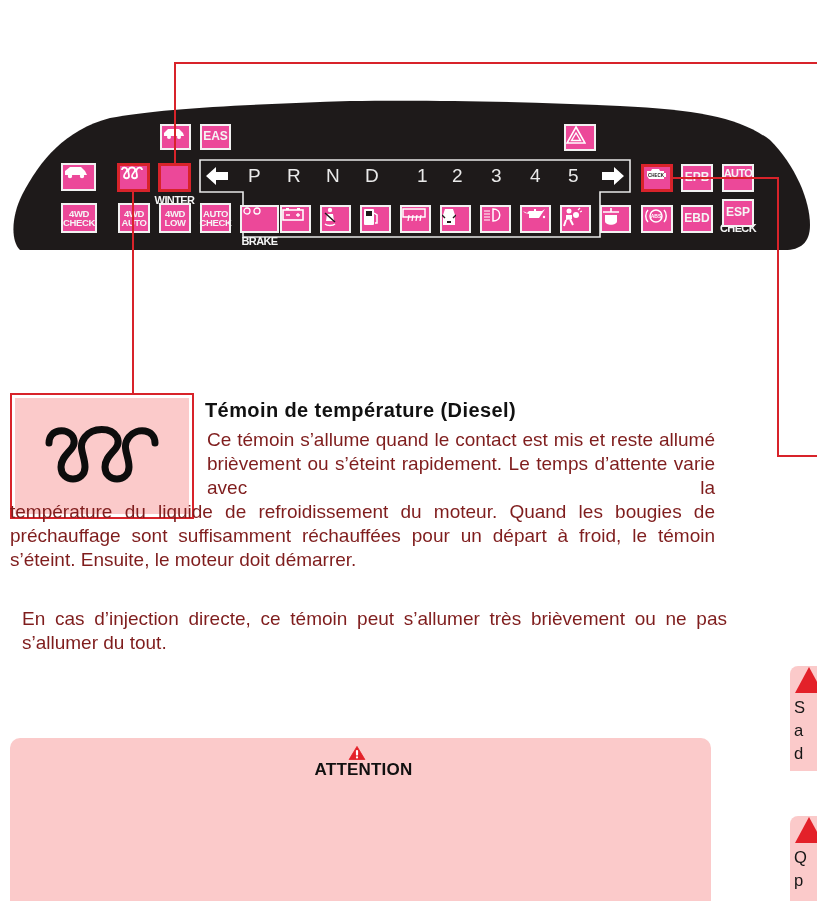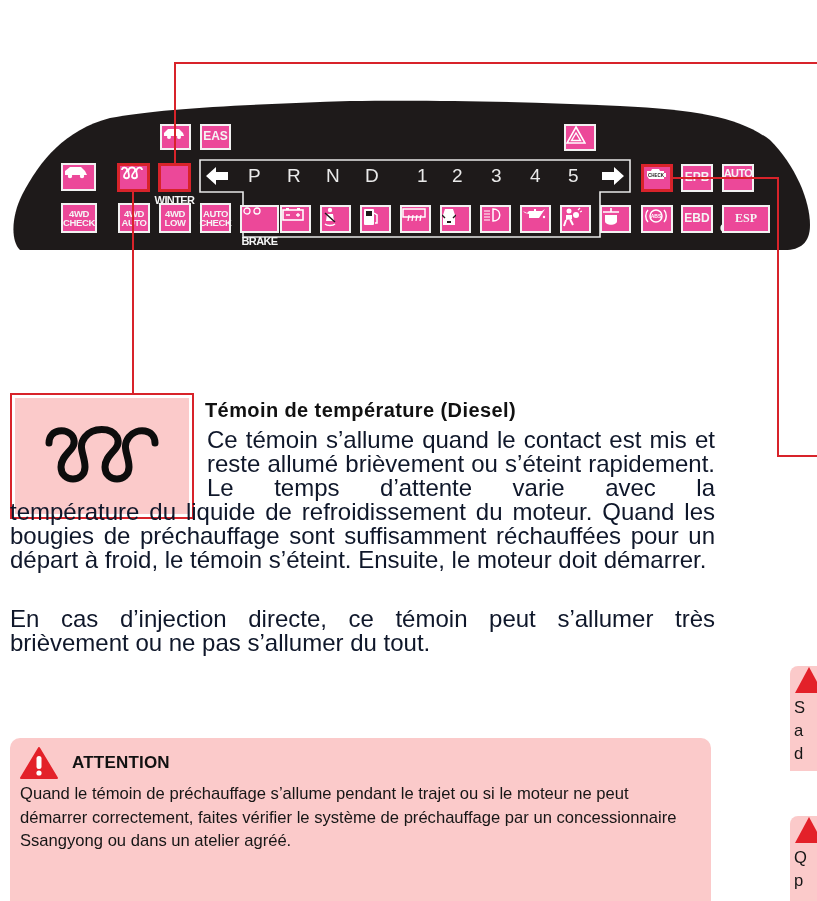--- a/index.html
+++ b/index.html
@@ -21,28 +21,28 @@
   .gear-label { position: absolute; color: #eaeaea; font-size: 19px; font-family: "Liberation Sans", sans-serif; top: 165px; }
 
   .callout { position: absolute; background: #d8232a; }
 
   .icon-box { position: absolute; left: 10px; top: 393px; width: 184px; height: 126px;
               border: 2px solid #d8232a; background: #ffffff; padding: 3px; }
   .icon-box-inner { width: 100%; height: 100%; background: #fbcaca; display: flex; align-items: center; justify-content: center; }
 
   .title { position: absolute; left: 205px; top: 399px; font-size: 20px; font-weight: bold; letter-spacing: 0.4px; color: #111; }
 
-  .para { position: absolute; font-size: 24px; line-height: 24px; color: #0f172a; text-align: justify; }
+  .para { position: absolute; font-size: 19px; line-height: 24px; color: #7f1d1d; text-align: justify; }
   .p1a { left: 207px; top: 428px; width: 508px; text-align-last: justify; }
   .p1b { left: 10px; top: 500px; width: 705px; }
-  .p2 { left: 10px; top: 607px; width: 705px; }
+  .p2 { left: 22px; top: 607px; width: 705px; }
 
   .attn { position: absolute; left: 10px; top: 738px; width: 701px; height: 170px; background: #fbcaca;
           border-radius: 10px 10px 0 0; padding: 8px 18px 0 10px; }
-  .attn-head { display: flex; align-items: center; height: 34px; }
+  .attn-head { display: flex; align-items: center; height: 34px; flex-direction: column; }
   .attn-title { font-size: 17px; font-weight: bold; margin-left: 14px; letter-spacing: 0.2px; }
   .attn-body { font-size: 16.6px; line-height: 23.5px; color: #161616; margin-top: 2px; }
 
   .side-box { position: absolute; left: 790px; width: 40px; background: #fbcaca; border-radius: 8px 0 0 0; overflow: hidden; }
   .side-box .warn { position: absolute; left: 4px; top: 0px; }
   .side-box .letters { position: absolute; left: 0px; top: 30px; font-size: 16.6px; line-height: 23px; color: #161616; }
 </style>
 </head>
 <body>
 
@@ -205,21 +205,21 @@
   <div class="tile" style="left:641px;top:205px;width:32px;height:28px;">
     <svg width="26" height="18" viewBox="0 0 26 18">
         <circle cx="13" cy="9" r="6" fill="none" stroke="#fff" stroke-width="1.5"></circle>
         <path d="M5 3 C2 6, 2 12, 5 15 M21 3 C24 6, 24 12, 21 15" fill="none" stroke="#fff" stroke-width="1.5"></path>
         <text x="13" y="11" font-size="5" text-anchor="middle" fill="#fff" font-family="Liberation Sans, sans-serif" font-weight="bold">ABS</text>
       </svg>
   </div>
   <div class="tile" style="left:681px;top:205px;width:32px;height:28px;">
     <span class="t1">EBD</span>
   </div>
-  <div class="tile" style="left:722px;top:205px;width:48px;height:28px;font-family:Liberation Serif, serif;">
+  <div class="tile" style="left:722px;top:199px;width:32px;height:28px;">
     <span class="t1">ESP</span>
   </div>
 </div>
 
 <div class="callout" style="left:174px;top:62px;width:1.5px;height:102px;"></div>
 <div class="callout" style="left:174px;top:62px;width:643px;height:1.5px;"></div>
 <div class="callout" style="left:132px;top:191px;width:1.5px;height:203px;"></div>
 <div class="callout" style="left:672px;top:177px;width:106px;height:1.5px;"></div>
 <div class="callout" style="left:777px;top:177px;width:1.5px;height:279px;"></div>
 <div class="callout" style="left:777px;top:455px;width:40px;height:1.5px;"></div>
@@ -240,21 +240,20 @@
 
 <div class="attn">
   <div class="attn-head">
     <svg width="38" height="32" viewBox="0 0 38 32">
       <path d="M19 1 L37 31 L1 31 Z" fill="#e32129" stroke="#e32129" stroke-linejoin="round" stroke-width="2"></path>
       <rect x="16.5" y="9" width="5" height="13" rx="2.5" fill="#ffffff"></rect>
       <circle cx="19" cy="26" r="2.6" fill="#ffffff"></circle>
     </svg>
     <span class="attn-title">ATTENTION</span>
   </div>
-  <div class="attn-body">Quand le témoin de préchauffage s’allume pendant le trajet ou si le moteur ne peut démarrer correctement, faites vérifier le système de préchauffage par un concessionnaire Ssangyong ou dans un atelier agréé.</div>
 </div>
 
 <div class="side-box" style="top:666px;height:105px;">
   <svg class="warn" width="30" height="28" viewBox="0 0 30 28">
       <path d="M15 1 L29 27 L1 27 Z" fill="#e32129"></path>
     </svg>
   <div class="letters" style="left:4px;">
     <div>S</div>
     <div>a</div>
     <div>d</div>

